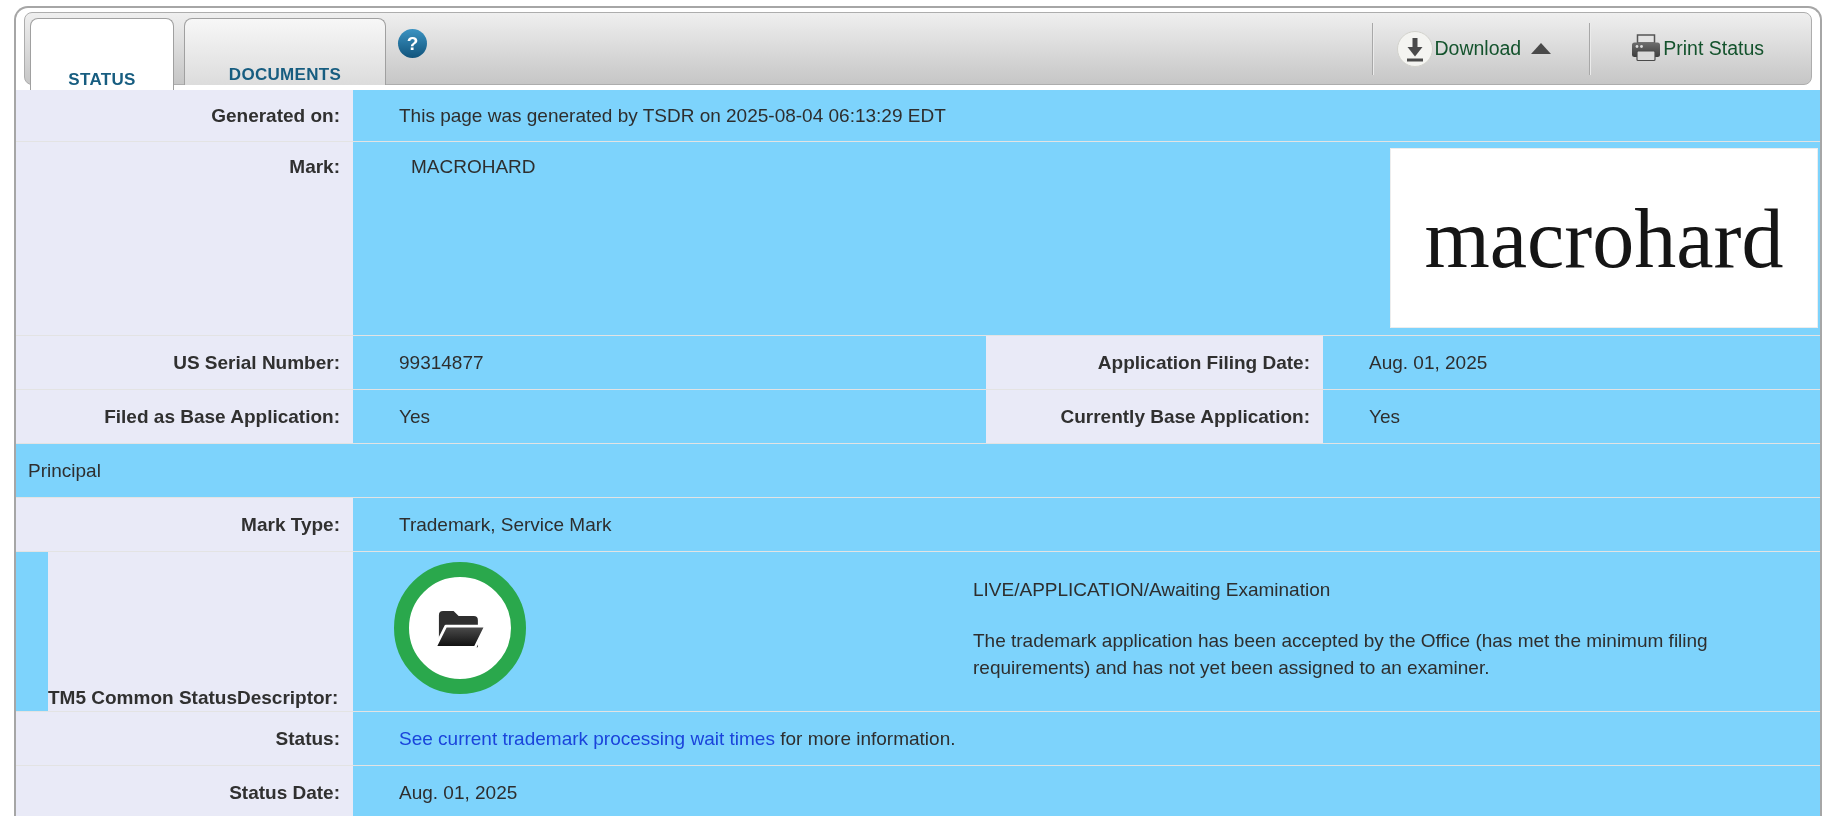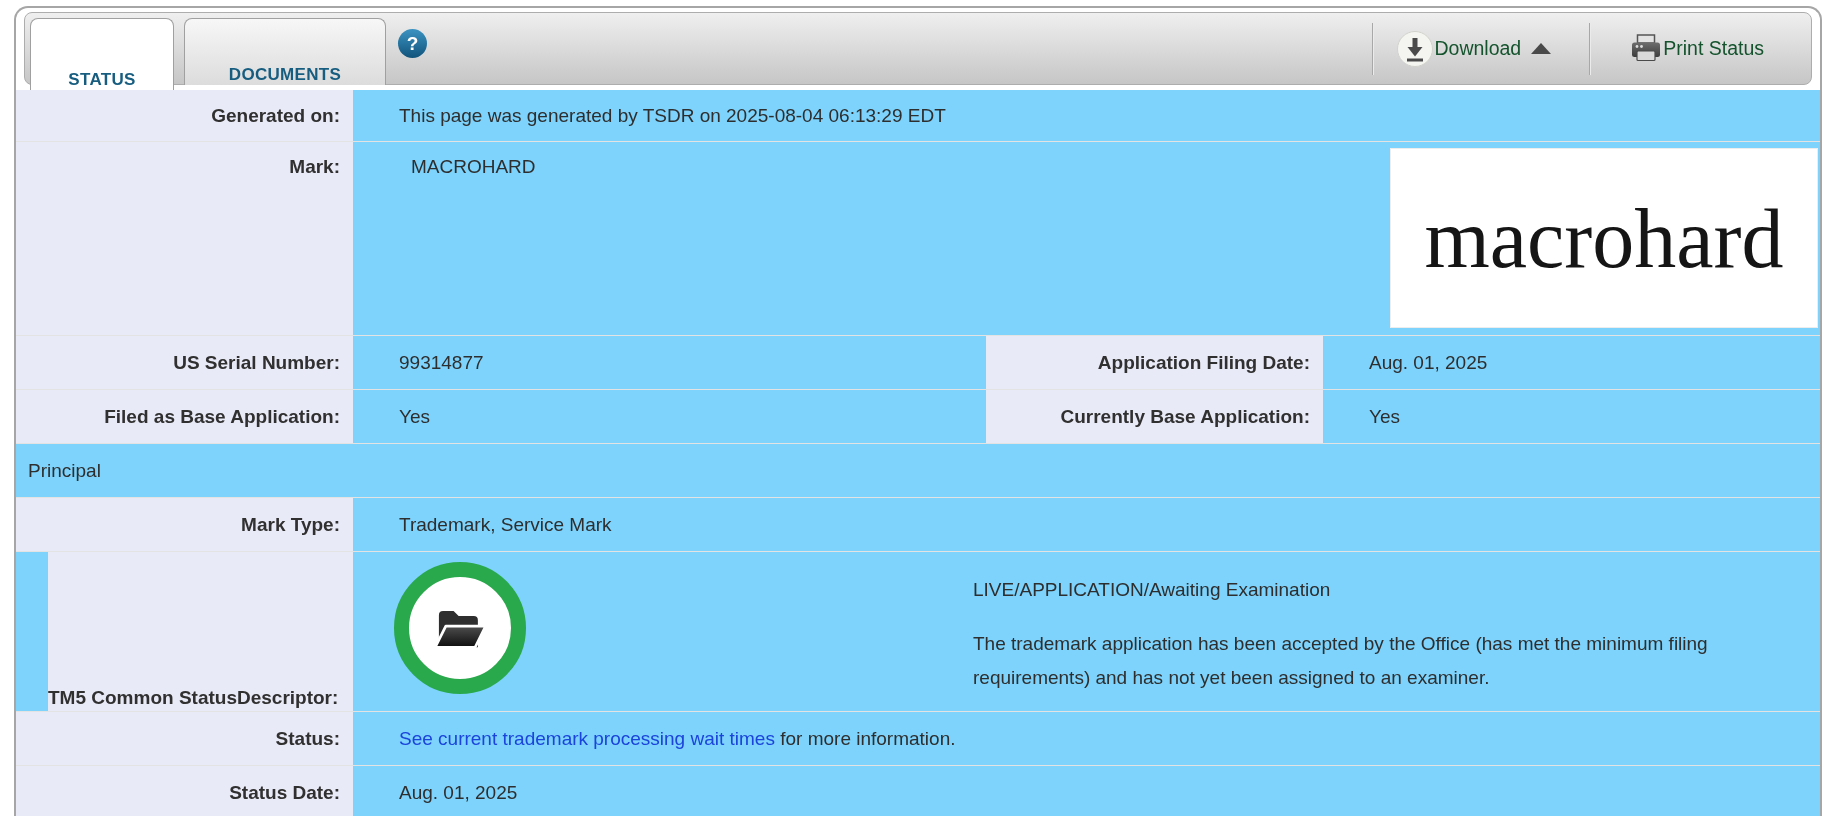--- a/index.html
+++ b/index.html
@@ -62,21 +62,21 @@
     border:1px solid #ededed;display:flex;align-items:center;justify-content:center;
     font-family:"Liberation Serif","DejaVu Serif",serif;font-size:84px;color:#151515;
   }
   .icon-cell{padding:10px 0 0 7px;}
   .ring{
     width:102px;height:102px;border:15px solid #2aa84c;border-radius:50%;
     background:#fff;display:flex;align-items:center;justify-content:center;
   }
   .tm5-text{padding-top:27px;}
   .tm5-status{margin-bottom:26px;}
-  .tm5-desc{max-width:812px;line-height:34px;}
+  .tm5-desc{max-width:812px;line-height:27px;}
   .link{color:#1a44db;cursor:pointer;text-decoration:none;}
   .nowrap{white-space:pre-wrap;}
 </style>
 </head>
 <body>
 
 <div class="container">
 
   <div class="header">
     <div class="toolbar"></div>

